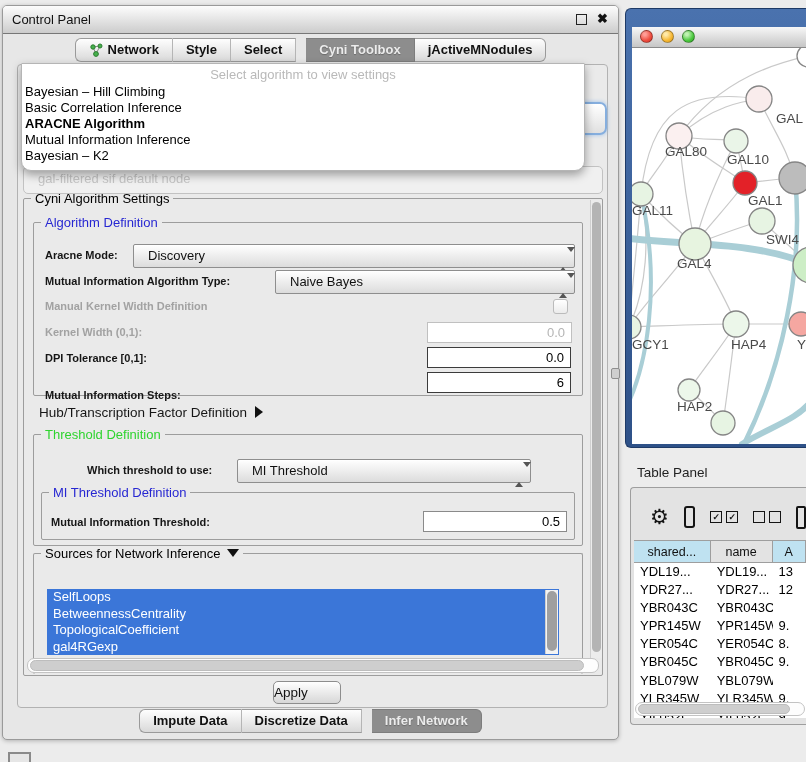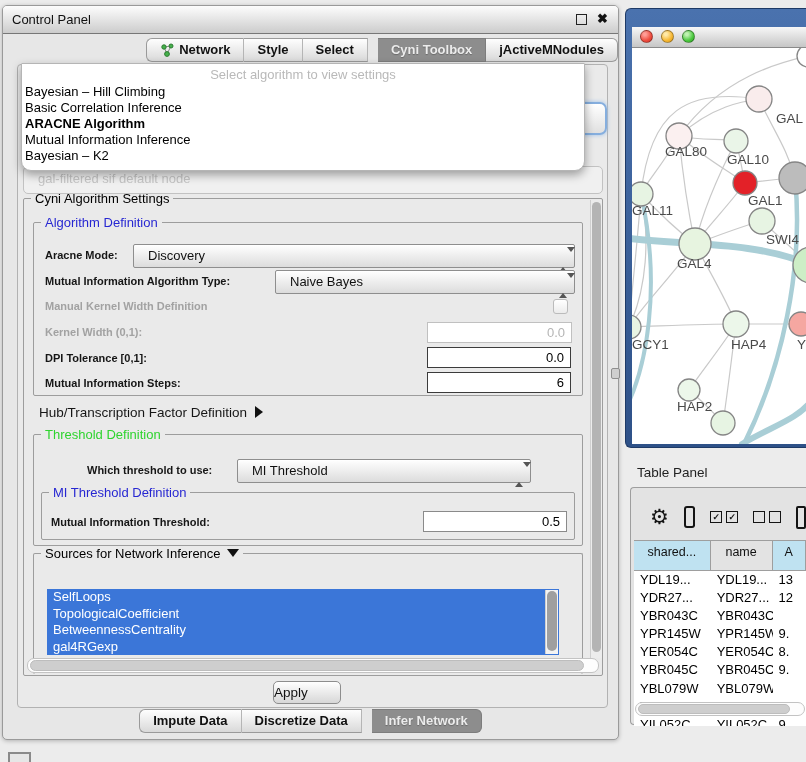--- a/index.html
+++ b/index.html
@@ -88,42 +88,42 @@
   .tablewin{position:absolute;left:630px;top:487px;width:176px;height:236px;background:#e3e3e3;border:1px solid #9e9e9e;
             border-radius:4px 0 0 4px;border-right:none;}
   .tb-toolbar{position:absolute;left:634px;top:500px;width:172px;height:34px;display:flex;align-items:center;gap:15px;padding-left:16px;box-sizing:border-box;}
   .gear{font-size:21px;color:#141414;line-height:20px;}
   .ico-split{width:18px;height:18px;border:2px solid #141414;border-radius:3px;position:relative;}
   .ico-split::after{content:"";position:absolute;left:7px;top:0;bottom:0;width:2px;background:#141414;}
   .cbpair{display:flex;gap:4px;}
   .cb{width:10px;height:10px;border:1.5px solid #141414;font-size:9px;line-height:10px;color:#141414;text-align:center;font-weight:bold;}
   .ico-doc{width:14px;height:19px;border:2px solid #141414;border-radius:2px;}
   .table{position:absolute;left:634px;top:540px;width:172px;overflow:hidden;}
-  .thead{display:flex;height:31px;}
+  .thead{display:flex;height:23px;}
   .th{font-size:12.5px;color:#111;text-align:center;line-height:23px;border-right:1px solid #9e9e9e;border-top:1px solid #9e9e9e;border-bottom:1px solid #9e9e9e;background:#e3e3e3;box-sizing:border-box;overflow:hidden;white-space:nowrap;}
   .th.hl{background:#bfe2f1;}
   .trow{display:flex;height:18.1px;background:#fff;}
   .td{font-size:13px;color:#000;line-height:18px;padding-left:6px;box-sizing:border-box;overflow:hidden;white-space:nowrap;}
 
   .mini-square{position:absolute;left:8px;top:752px;width:19px;height:13px;border:2px solid #8a8a8a;background:#e6e6e6;}
   .splitter-handle{position:absolute;left:611px;top:368px;width:7px;height:9px;background:#cfcfcf;border:1px solid #8f8f8f;border-radius:2px;}
 </style>
 </head>
 <body>
 
 <div id="stage">
 
   <div class="win" style="left:2px;top:5px;width:615px;height:733px;">
     <div class="titlebar">
       <span class="t">Control Panel</span>
       <span class="float-icon"></span>
       <span class="close-icon">✖</span>
     </div>
 
-    <div class="segbar" id="top-tabs" style="left:0;top:32px;width:615px;justify-content:flex-end;">
+    <div class="segbar" id="top-tabs" style="left:0;top:32px;width:615px;">
         <div class="seg">
           <svg width="14" height="14">
             <line x1="4" y1="4" x2="11" y2="3" stroke="#888" stroke-width="1"></line>
             <line x1="4" y1="4" x2="7" y2="11" stroke="#888" stroke-width="1"></line>
             <line x1="11" y1="3" x2="7" y2="11" stroke="#888" stroke-width="1"></line>
             <circle cx="4" cy="4" r="2.2" fill="#46b14c" stroke="#2c7c31"></circle>
             <circle cx="11" cy="3" r="2" fill="#46b14c" stroke="#2c7c31"></circle>
             <circle cx="7" cy="11" r="2.4" fill="#46b14c" stroke="#2c7c31"></circle>
           </svg>
           <span>Network</span>
@@ -185,21 +185,21 @@
 
     <span class="flabel disabled" style="left:42px;top:294px;">Manual Kernel Width Definition</span>
     <span class="checkbox" style="left:550px;top:293px;"></span>
 
     <span class="flabel disabled" style="left:42px;top:320px;">Kernel Width (0,1):</span>
     <div class="tfield disabled" style="left:424px;top:316px;width:131px;">0.0</div>
 
     <span class="flabel" style="left:42px;top:346px;">DPI Tolerance [0,1]:</span>
     <div class="tfield" style="left:424px;top:341px;width:130px;">0.0</div>
 
-    <span class="flabel" style="left:42px;top:371px;">Mutual Information Steps:</span>
+    <span class="flabel" style="left:42px;top:383px;">Mutual Information Steps:</span>
     <div class="tfield" style="left:424px;top:366px;width:130px;">6</div>
 
     <span class="plain-label" style="left:36px;top:399px;"><span>Hub/Transcription Factor Definition</span><span class="arrow-right"></span></span>
 
     <div class="group" style="left:30px;top:428px;width:548px;height:110px;"></div>
     <span class="legend green" style="left:38px;top:421px;">Threshold Definition</span>
 
     <span class="flabel" style="left:84px;top:458px;">Which threshold to use:</span>
     <div class="combo" style="left:234px;top:453px;width:278px;">
       <span>MI Threshold</span>
@@ -212,22 +212,22 @@
     <span class="flabel" style="left:48px;top:510px;">Mutual Information Threshold:</span>
     <div class="tfield" style="left:420px;top:505px;width:130px;border-width:1px;border-color:#8a8a8a;">0.5</div>
 
     <div class="group" style="left:30px;top:547px;width:548px;height:120px;border-bottom:none;"></div>
     <span class="legend" style="left:38px;top:540px;"><span>Sources for Network Inference</span><span class="arrow-down"></span></span>
 
     <span class="flabel" style="left:38px;top:585px;padding-left:20px;">Data Attributes</span>
 
     <div class="attr-list" id="attr-list">
         <div class="attr-item">SelfLoops</div>
+        <div class="attr-item">BetweennessCentrality</div>
         <div class="attr-item">TopologicalCoefficient</div>
-        <div class="attr-item">BetweennessCentrality</div>
         <div class="attr-item">gal4RGexp</div>
       </div>
     <div class="vscroll" style="left:542px;top:584px;width:12px;height:64px;background:#f3f3f3;">
       <div class="thumb" style="top:1px;height:60px;background:#9f9f9f;"></div>
     </div>
 
     <div class="hscroll" style="left:24px;top:652px;width:570px;height:13px;">
       <div class="thumb" style="left:2px;width:552px;"></div>
     </div>
 

